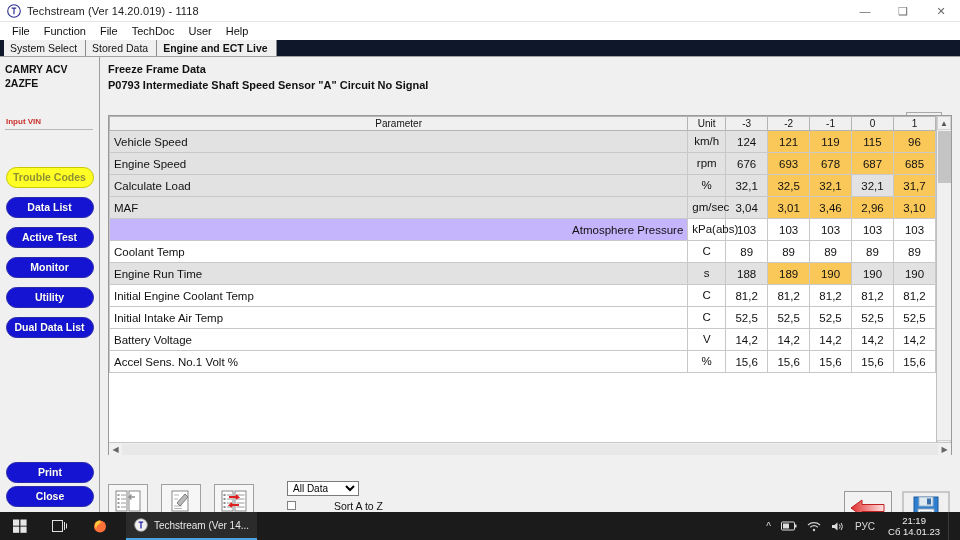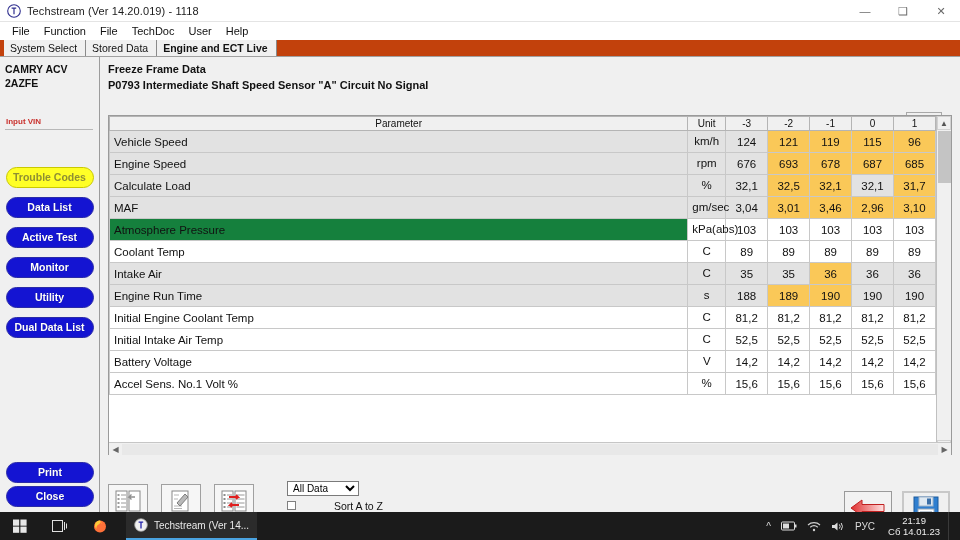--- a/index.html
+++ b/index.html
@@ -54,21 +54,21 @@
   }
   .menubar span {
     font-size: 11px; color: #111;
     padding: 1px 7px;
     cursor: default;
   }
 
   
   .tabstrip {
     height: 17px;
-    background: #c2410c;
+    background: #0f172a;
     display: flex; align-items: stretch;
     border-bottom: 1px solid #a0a0a0;
     padding-left: 4px;
   }
   .tab {
     font-size: 10.5px; color: #111;
     padding: 2px 8px 2px 6px;
     border-right: 1px solid #8a8a8a;
     display: flex; align-items: center;
     background: #f0f0f0;
@@ -456,45 +456,36 @@
                 <tr class="alt">
                   <td class="param">MAF</td>
                   <td class="unit">gm/sec</td>
                   <td class="val">3,04</td>
                   <td class="val hl">3,01</td>
                   <td class="val hl">3,46</td>
                   <td class="val hl">2,96</td>
                   <td class="val hl">3,10</td>
                 </tr>
                 <tr class="white">
-                  <td class="param" style="background: #15803d;">Atmosphere Pressure</td>
+                  <td class="param" style="background: #c4b5fd; text-align: right;">Atmosphere Pressure</td>
                   <td class="unit" style="background: rgb(255, 255, 255);">kPa(abs)</td>
                   <td class="val" style="background: rgb(255, 255, 255);">103</td>
                   <td class="val" style="background: rgb(255, 255, 255);">103</td>
                   <td class="val" style="background: rgb(255, 255, 255);">103</td>
                   <td class="val" style="background: rgb(255, 255, 255);">103</td>
                   <td class="val" style="background: rgb(255, 255, 255);">103</td>
                 </tr>
                 <tr class="white">
                   <td class="param" style="background: rgb(255, 255, 255);">Coolant Temp</td>
                   <td class="unit" style="background: rgb(255, 255, 255);">C</td>
                   <td class="val" style="background: rgb(255, 255, 255);">89</td>
                   <td class="val" style="background: rgb(255, 255, 255);">89</td>
                   <td class="val" style="background: rgb(255, 255, 255);">89</td>
                   <td class="val" style="background: rgb(255, 255, 255);">89</td>
                   <td class="val" style="background: rgb(255, 255, 255);">89</td>
-                </tr>
-                <tr class="alt">
-                  <td class="param">Intake Air</td>
-                  <td class="unit">C</td>
-                  <td class="val">35</td>
-                  <td class="val">35</td>
-                  <td class="val hl">36</td>
-                  <td class="val">36</td>
-                  <td class="val">36</td>
                 </tr>
                 <tr class="alt">
                   <td class="param">Engine Run Time</td>
                   <td class="unit">s</td>
                   <td class="val">188</td>
                   <td class="val hl">189</td>
                   <td class="val hl">190</td>
                   <td class="val">190</td>
                   <td class="val">190</td>
                 </tr>

